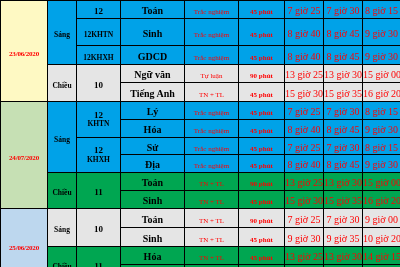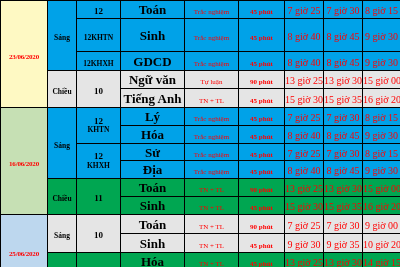--- a/index.html
+++ b/index.html
@@ -30,21 +30,21 @@
   .bg-peach{background:#e5e5e5}
   .bg-green{background:#00A651}
   .bg-datea{background:#fef9c3}
   .bg-dateb{background:#C6E0B4}
   .bg-datec{background:#BDD7EE}
 
   .date-cell{font-size:7px;font-weight:bold;color:#FF0000;letter-spacing:-0.2px}
   .buoi{font-size:7.5px;color:#000;font-weight:bold}
   .lop{font-size:9px;font-weight:bold;color:#000}
   .lop-sm{font-size:7.5px;font-weight:bold;color:#000}
-  .mon{font-size:13px;font-weight:bold;color:#000}
+  .mon{font-size:10px;font-weight:bold;color:#000}
   .hinh{font-size:7px;color:#FF0000;font-weight:normal}
   .tg{font-size:7px;color:#FF0000;font-weight:bold}
   .gio{font-size:10px;color:#FF0000;font-weight:normal}
   .lopstack{display:flex;flex-direction:column;align-items:center;justify-content:center;line-height:1.15}
 </style>
 </head>
 <body>
 
 <table class="sched">
   <colgroup>
@@ -68,21 +68,21 @@
       <span class="buoi">Sáng</span>
     </td>
     <td class="bg-blue"><span class="lop">12</span></td>
     <td class="bg-blue"><span class="mon">Toán</span></td>
     <td class="bg-blue"><span class="hinh">Trắc nghiệm</span></td>
     <td class="bg-blue"><span class="tg">45 phút</span></td>
     <td class="bg-blue"><span class="gio">7 giờ 25</span></td>
     <td class="bg-blue"><span class="gio">7 giờ 30</span></td>
     <td class="bg-blue"><span class="gio">8 giờ 15</span></td>
   </tr>
-  <tr style="height:33px">
+  <tr style="height:27px">
     <td class="bg-blue"><span class="lop-sm">12KHTN</span></td>
     <td class="bg-blue"><span class="mon">Sinh</span></td>
     <td class="bg-blue"><span class="hinh">Trắc nghiệm</span></td>
     <td class="bg-blue"><span class="tg">45 phút</span></td>
     <td class="bg-blue"><span class="gio">8 giờ 40</span></td>
     <td class="bg-blue"><span class="gio">8 giờ 45</span></td>
     <td class="bg-blue"><span class="gio">9 giờ 30</span></td>
   </tr>
   <tr style="height:19px">
     <td class="bg-blue"><span class="lop-sm">12KHXH</span></td>
@@ -109,21 +109,21 @@
     <td class="bg-peach"><span class="mon">Tiếng Anh</span></td>
     <td class="bg-peach"><span class="hinh">TN + TL</span></td>
     <td class="bg-peach"><span class="tg">45 phút</span></td>
     <td class="bg-peach"><span class="gio">15 giờ 30</span></td>
     <td class="bg-peach"><span class="gio">15 giờ 35</span></td>
     <td class="bg-peach"><span class="gio">16 giờ 20</span></td>
   </tr>
 
   <tr style="height:17px">
     <td class="bg-dateb" rowspan="6">
-      <span class="date-cell">16/06/2020</span>
+      <span class="date-cell">24/07/2020</span>
     </td>
     <td class="bg-blue" rowspan="4">
       <span class="buoi">Sáng</span>
     </td>
     <td class="bg-blue" rowspan="2">
       <div class="lopstack">
         <span class="lop">12</span>
         <span class="lop-sm">KHTN</span>
       </div>
     </td>

